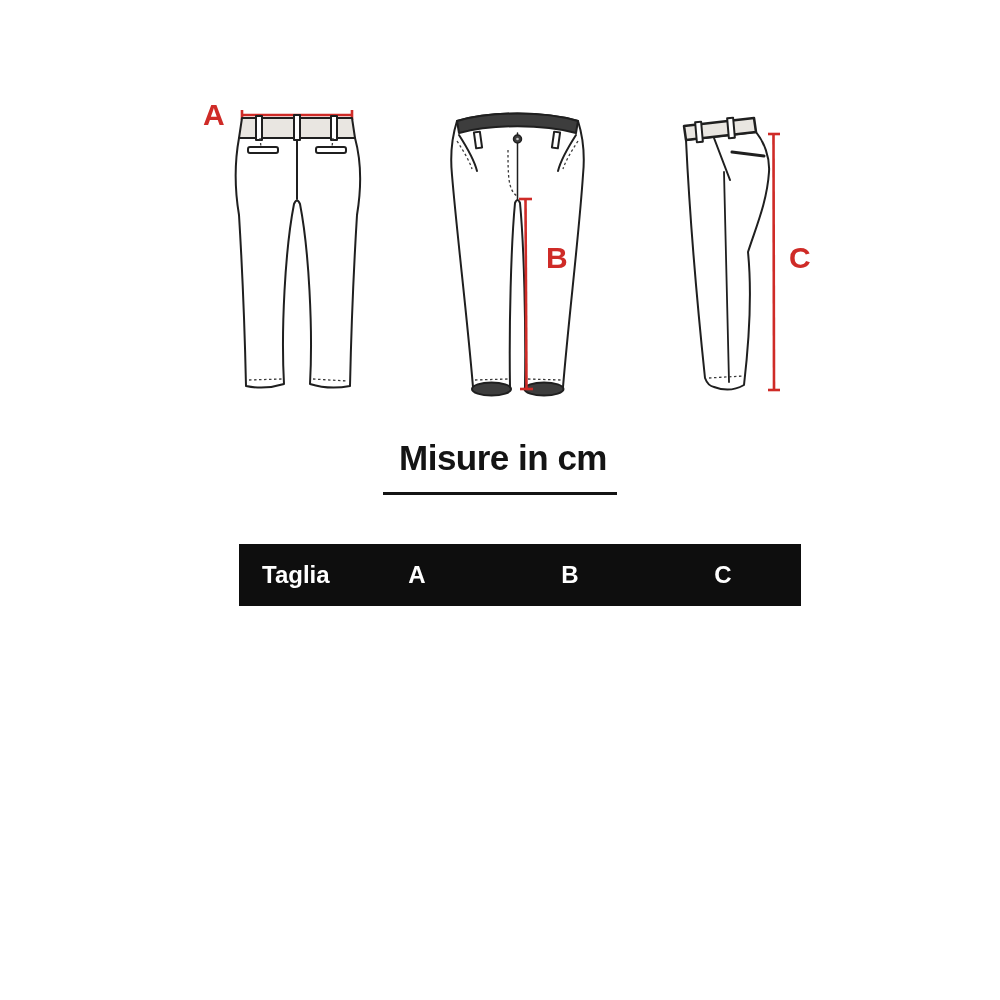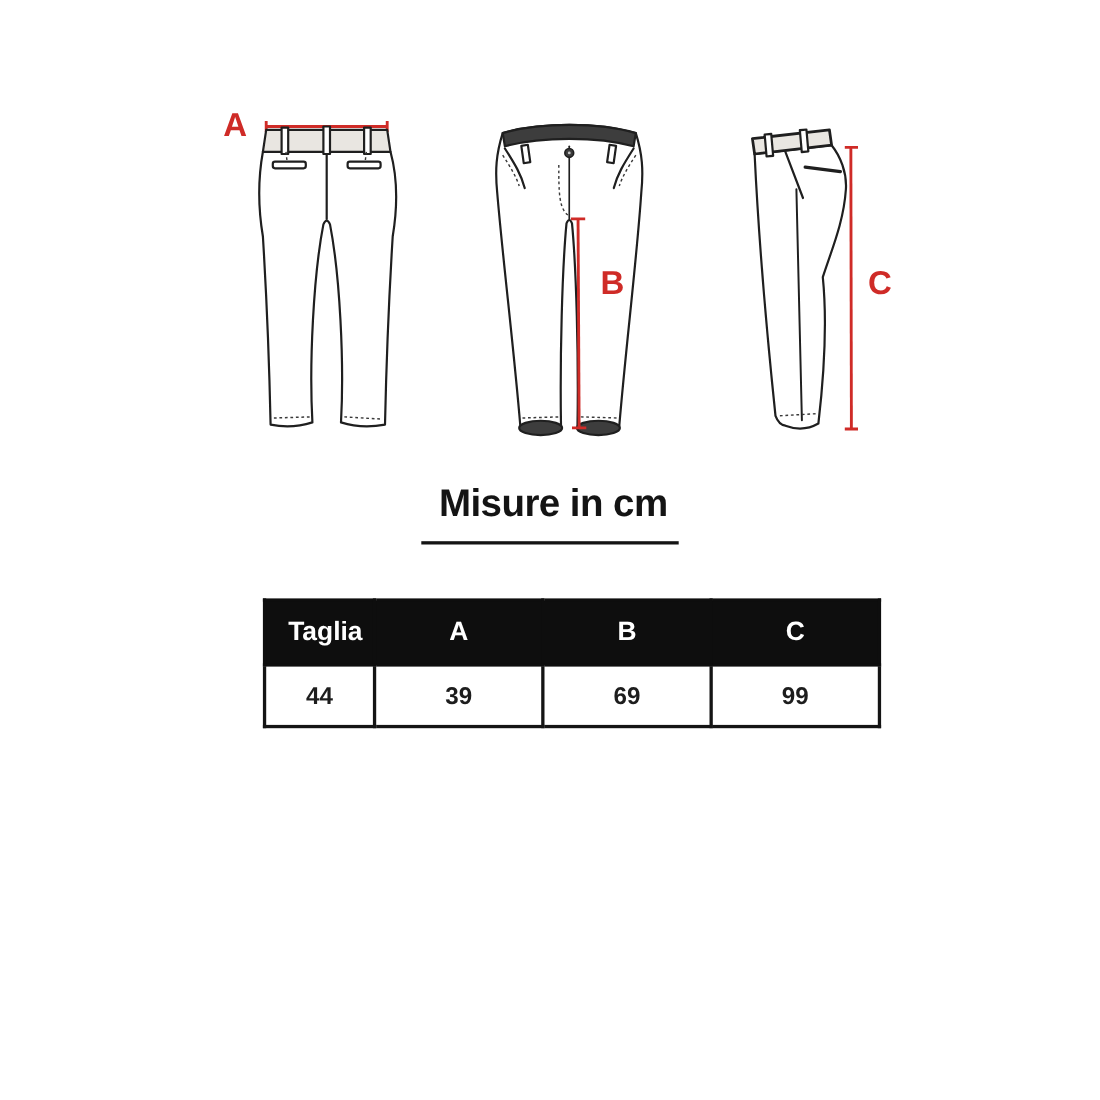--- a/index.html
+++ b/index.html
@@ -183,22 +183,16 @@
     </colgroup>
     <thead>
       <tr>
         <th class="first">Taglia</th>
         <th>A</th>
         <th>B</th>
         <th>C</th>
       </tr>
     </thead>
     <tbody>
-      <tr>
-        <td>44</td>
-        <td>39</td>
-        <td>69</td>
-        <td>99</td>
-      </tr>
     </tbody>
   </table>
 
 </div>
 
 </body></html>

